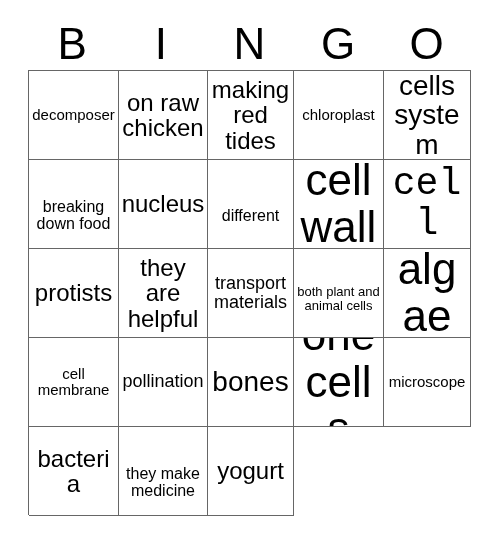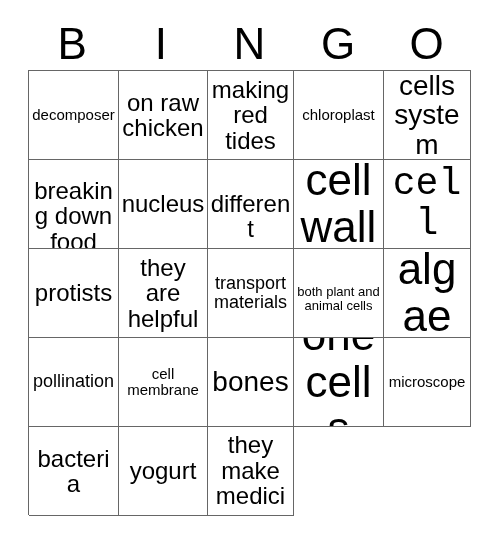--- a/index.html
+++ b/index.html
@@ -69,21 +69,21 @@
     display: block;
     width: 100%;
     line-height: 1.06;
     color: #000000;
     word-wrap: break-word;
   }
   
   .s-xxs .txt { font-size: 13px; margin-top: 12px; }
   .s-xs  .txt { font-size: 15px; }
   .s-sm  .txt { font-size: 18px; }
-  .s-md  .txt { font-size: 24px; margin-top: 24px; }
+  .s-md  .txt { font-size: 16px; margin-top: 24px; }
   .s-lg  .txt { font-size: 24px; }
   .s-xl  .txt { font-size: 28px; }
   .s-xxl .txt { font-size: 44px; }
   .s-huge .txt { font-size: 38px; font-family: Liberation Mono, monospace; }
 </style>
 </head>
 <body>
 
 <div id="card">
 
@@ -138,40 +138,40 @@
     <div class="cell s-sm">
         <span class="txt">transport materials</span>
       </div>
     <div class="cell s-xxs">
         <span class="txt">both plant and animal cells</span>
       </div>
 
     <div class="cell s-xxl">
         <span class="txt">algae</span>
       </div>
+    <div class="cell s-xs">
+        <span class="txt">cell membrane</span>
+      </div>
     <div class="cell s-sm">
         <span class="txt">pollination</span>
-      </div>
-    <div class="cell s-xs">
-        <span class="txt">cell membrane</span>
       </div>
     <div class="cell s-xl">
         <span class="txt">bones</span>
       </div>
     <div class="cell s-xxl">
         <span class="txt">one cells</span>
       </div>
 
     <div class="cell s-xs">
         <span class="txt">microscope</span>
       </div>
     <div class="cell s-lg">
         <span class="txt">bacteria</span>
       </div>
+    <div class="cell s-md">
+        <span class="txt">they make medicine</span>
+      </div>
     <div class="cell s-lg">
         <span class="txt">yogurt</span>
-      </div>
-    <div class="cell s-md">
-        <span class="txt">they make medicine</span>
       </div>
 
   </div>
 </div>
 
 </body></html>

